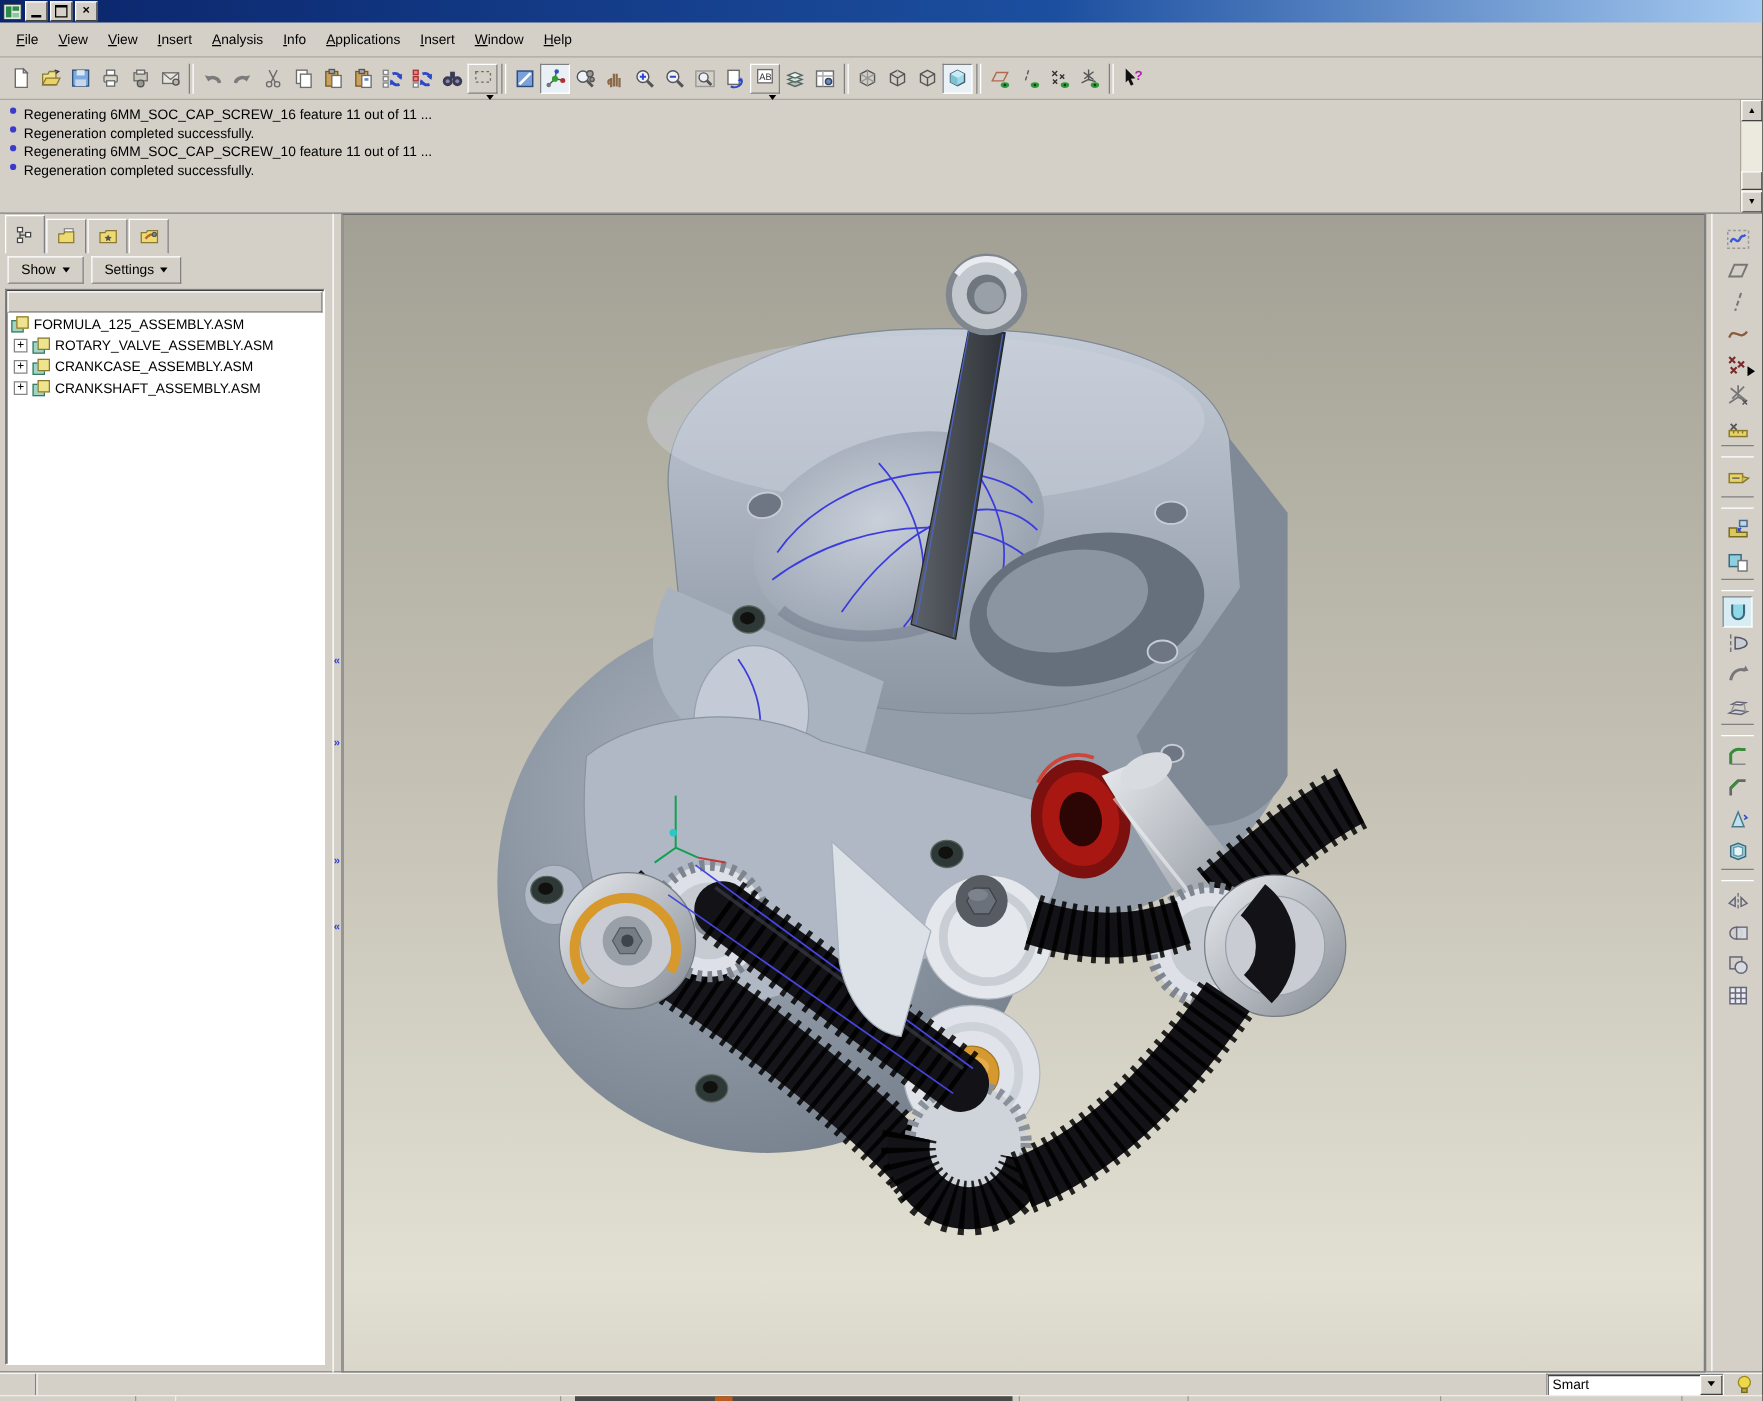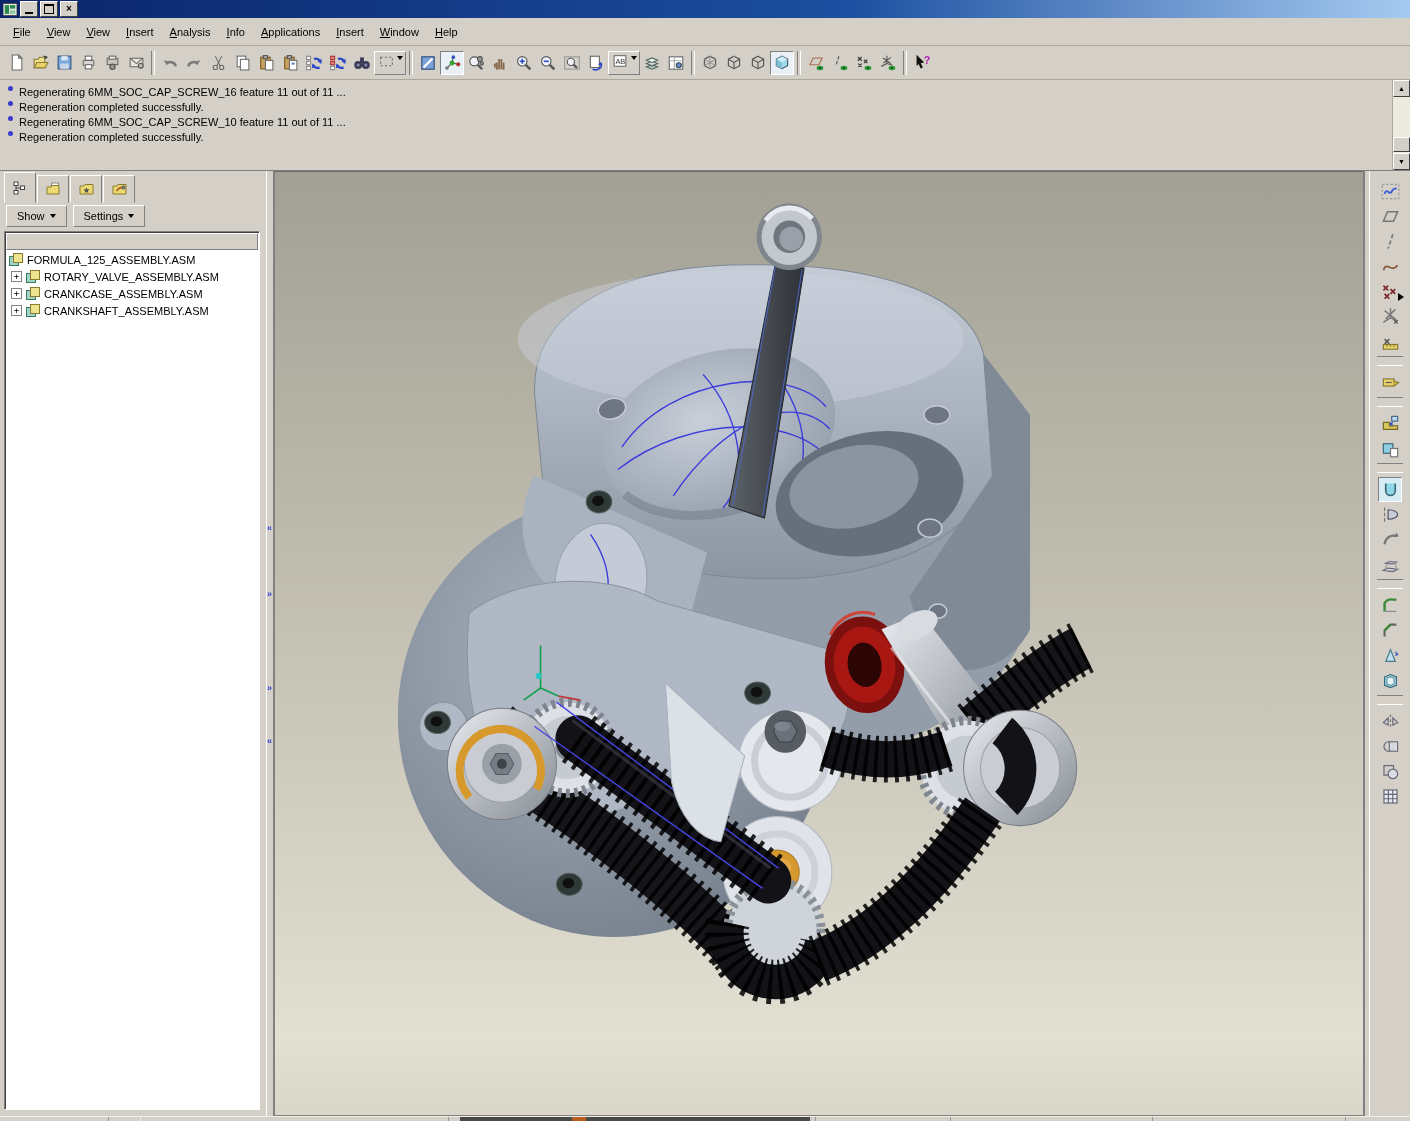--- a/index.html
+++ b/index.html
@@ -22,21 +22,21 @@
   .menubar span{display:inline-block;padding:3px 7px;}
   .menubar span::first-letter{text-decoration:underline;}
   
   .toolbar{height:33px;display:flex;align-items:center;padding:0 4px;flex:0 0 auto;
     border-bottom:1px solid #aca899;}
   .tsep{width:2px;height:24px;margin:0 3px;border-left:1px solid #808080;border-right:1px solid #fff;}
   .tb{width:24px;height:24px;display:flex;align-items:center;justify-content:center;flex:0 0 auto;}
   .tb.pressed{border:1px solid;border-color:#808080 #fff #fff #808080;background:#e9f0f6;width:22px;height:22px;}
   .tb svg{display:block;}
   .caret{width:0;height:0;border:3px solid transparent;border-top:4px solid #000;margin:4px 2px 0 0;}
-  .tbdrop{display:flex;align-items:flex-start;border:1px solid;border-color:#fff #808080 #808080 #fff;height:22px;}
+  .tbdrop{display:flex;align-items:flex-end;border:1px solid;border-color:#fff #808080 #808080 #fff;height:22px;flex-direction:column;}
   
   .msgarea{height:90px;display:flex;flex:0 0 auto;border-bottom:1px solid #808080;}
   .msgs{flex:1;padding:6px 0 0 8px;}
   .msgrow{display:flex;height:15px;white-space:nowrap;}
   .bullet{width:5px;height:5px;border-radius:50%;background:#3a3acc;margin-right:6px;flex:0 0 auto;}
   .vscroll{width:17px;background:#ece9de;border-left:1px solid #aca899;display:flex;flex-direction:column;}
   .sbtn{height:15px;background:#d4d0c8;border:1px solid;border-color:#fff #404040 #404040 #fff;
     display:flex;align-items:center;justify-content:center;font-size:7px;color:#000;}
   .strack{flex:1;position:relative;}
   .sthumb{position:absolute;left:0;right:0;height:13px;bottom:1px;background:#d4d0c8;
@@ -820,20 +820,34 @@
         </span>
       <span class="rtb">
           <svg width="19" height="19" viewBox="0 0 16 16">
             <rect x="2.5" y="2.5" width="11" height="11" fill="#e8ecf2" stroke="#667"></rect>
             <path d="M2.5 6.2h11M2.5 9.9h11M6.2 2.5v11M9.9 2.5v11" stroke="#667" fill="none"></path>
           </svg>
         </span>
     </div>
   </div>
 
+  <div class="statusbar">
+    <div class="sbcell"></div>
+    <div class="sbspace"></div>
+    <div class="combo">
+      <span class="ctext">Smart</span>
+      <span class="cbtn">
+          <span class="caret" style="margin:2px 0 0 0"></span>
+        </span>
+    </div>
+    <svg class="bulb" width="13" height="15" viewBox="0 0 12 14">
+      <circle cx="6" cy="5.5" r="4.5" fill="#ecd84a" stroke="#9a8a20"></circle>
+      <rect x="4" y="10" width="4" height="3" fill="#b8a830" stroke="#7a6a18"></rect>
+    </svg>
+  </div>
 
   <div class="sliver">
     <div style="left:108px;width:1px;background:#9a9890"></div>
     <div style="left:140px;width:1px;background:#efefe8"></div>
     <div style="left:448px;width:1px;background:#9a9890"></div>
     <div style="left:460px;width:350px;background:#4a4a48"></div>
     <div style="left:572px;width:14px;background:#b85c20"></div>
     <div style="left:815px;width:1px;background:#9a9890"></div>
     <div style="left:950px;width:1px;background:#9a9890"></div>
     <div style="left:1152px;width:1px;background:#9a9890"></div>

